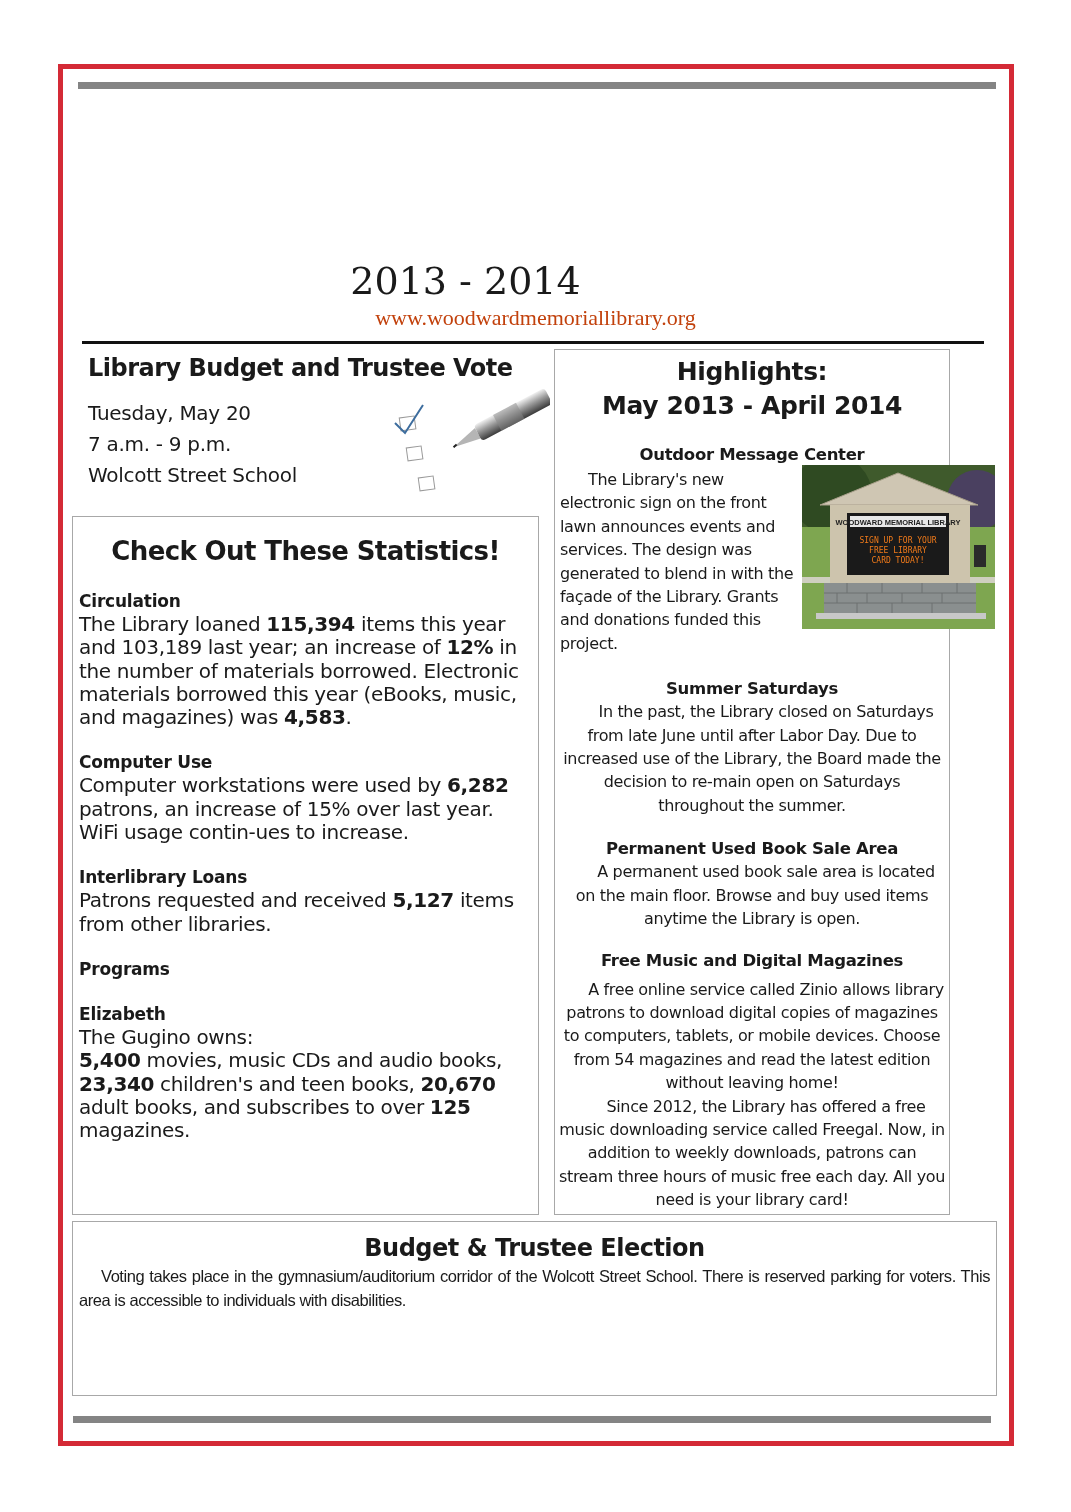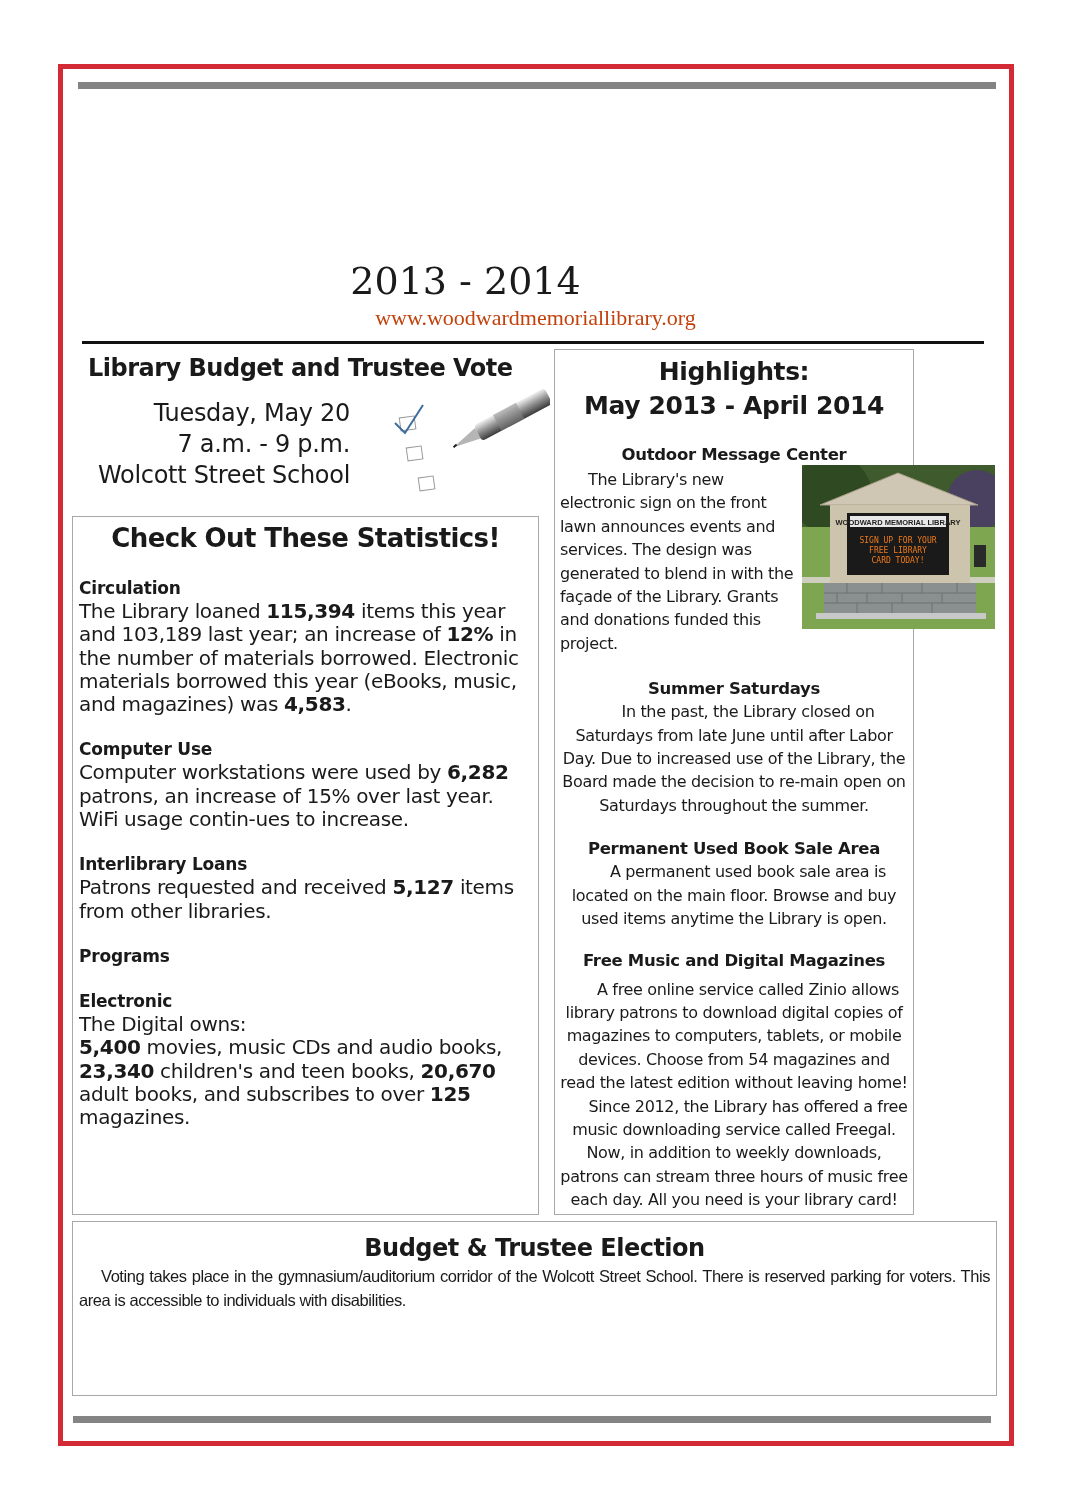--- a/index.html
+++ b/index.html
@@ -22,28 +22,28 @@
   .website {
     position: absolute; left: 0; width: 1071px; top: 305px; text-align: center;
     font-family: "Liberation Serif", "DejaVu Serif", serif; font-size: 22px; color: #c2410c;
   }
 
   .vote-title {
     position: absolute; left: 88px; top: 354px; font-size: 24px; font-weight: bold;
     letter-spacing: -0.5px; white-space: nowrap;
   }
   .vote-details {
-    position: absolute; left: 88px; top: 398px; width: 262px; text-align: right;
-    font-size: 24px; line-height: 31px; letter-spacing: -0.3px;
+    position: absolute; left: 88px; top: 398px; width: 262px; text-align: left;
+    font-size: 20px; line-height: 31px; letter-spacing: -0.3px;
   }
   .vote-illustration { position: absolute; left: 385px; top: 385px; width: 165px; height: 115px; }
 
   .box { position: absolute; border: 1.5px solid #a8a8a8; background: #fff; }
-  .stats-box { left: 72px; top: 516px; width: 467px; height: 699px; padding: 2px 6px 0 6px; }
-  .highlights-box { left: 554px; top: 349px; width: 360px; height: 866px; }
+  .stats-box { left: 72px; top: 516px; width: 467px; height: 699px; padding: 15px 6px 0 6px; }
+  .highlights-box { left: 554px; top: 349px; width: 396px; height: 866px; }
   .election-box { left: 72px; top: 1221px; width: 925px; height: 175px; }
 
   .stats-title {
     text-align: center; font-size: 26px; font-weight: bold; letter-spacing: -0.6px;
     margin-top: 4px; margin-bottom: 24px;
   }
   .stat-section { margin-bottom: 22px; }
   .stat-heading { font-size: 17px; font-weight: bold; line-height: 23px; letter-spacing: -0.2px; }
   .stat-body { font-size: 20px; line-height: 23.3px; letter-spacing: -0.35px; }
   .stat-body b { font-weight: bold; }
@@ -129,22 +129,22 @@
   <div class="stat-section">
     <div class="stat-heading">Interlibrary Loans</div>
     <div class="stat-body"><span>Patrons requested and received </span><b>5,127</b><span> items from other libraries.</span></div>
   </div>
 
   <div class="stat-section">
     <div class="stat-heading">Programs</div>
   </div>
 
   <div class="stat-section">
-    <div class="stat-heading">Electronic</div>
-    <div class="stat-body">The Digital owns:</div>
+    <div class="stat-heading">Elizabeth</div>
+    <div class="stat-body">The Gugino owns:</div>
     <div class="stat-body"><b>5,400</b><span> movies, music CDs and audio books, </span><b>23,340</b><span> children's and teen books, </span><b>20,670</b><span> adult books, and subscribes to over </span><b>125</b><span> magazines.</span></div>
   </div>
 </div>
 
 <div class="box highlights-box">
   <div class="hl-title">
     <div>Highlights:</div>
     <div>May 2013 - April 2014</div>
   </div>
 

